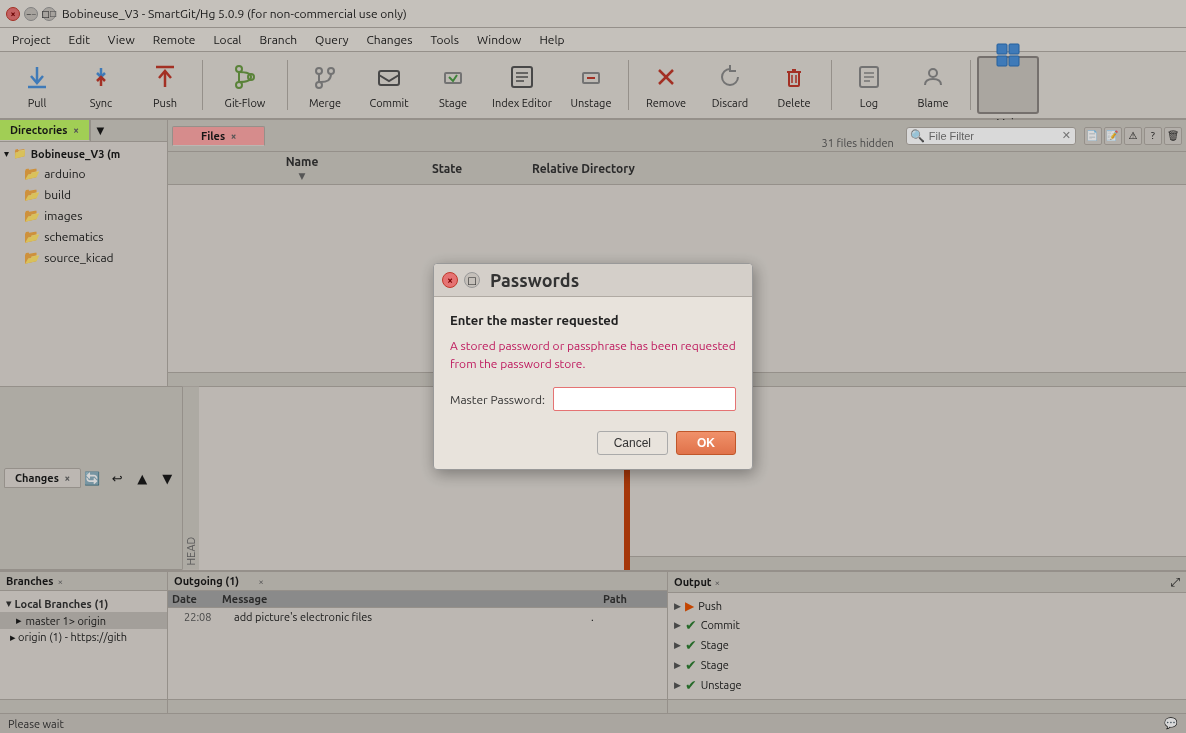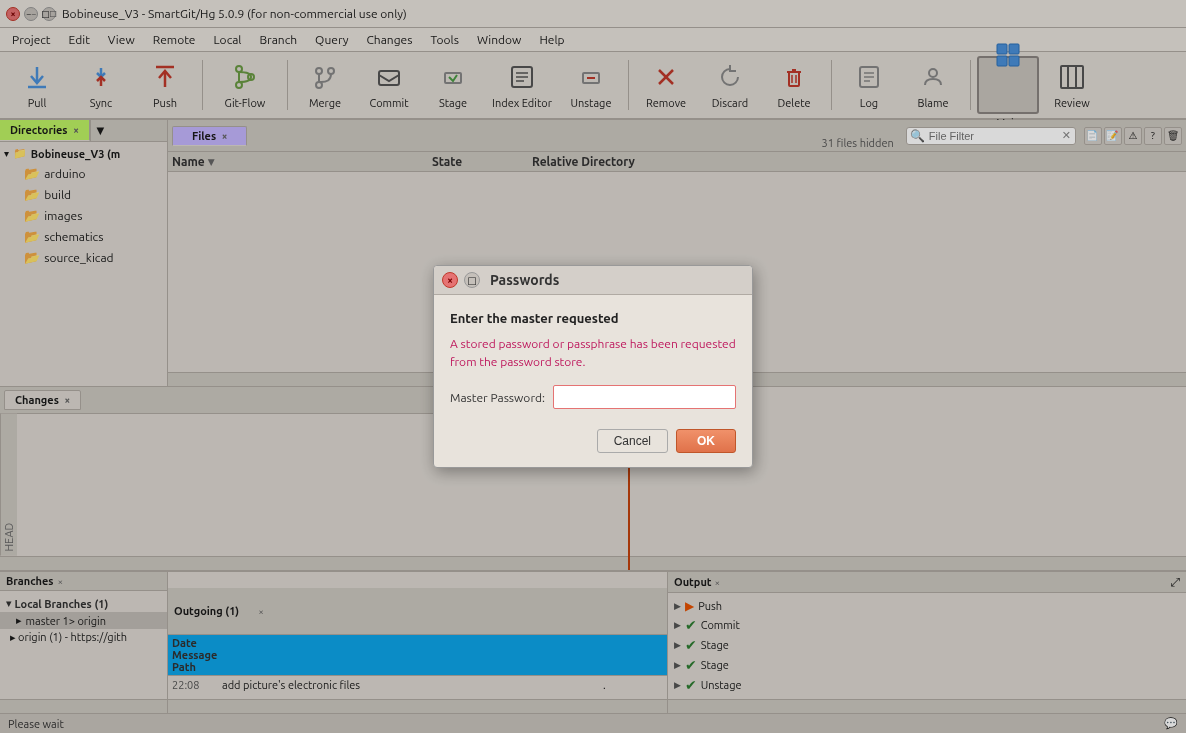--- a/index.html
+++ b/index.html
@@ -175,22 +175,22 @@
     }
     .file-panel-header {
       display: flex;
       align-items: center;
       background: #ccc8c0;
       border-bottom: 1px solid #b0aaa3;
       padding: 2px 4px;
       gap: 4px;
     }
     .files-tab {
-      padding: 3px 19px;
-      background: #c4b5fd;
+      padding: 3px 28px;
+      background: #fca5a5;
       border: 1px solid #b0aaa3;
       border-bottom: 1px solid #ddd8d2;
       font-size: 11px;
       font-weight: bold;
       cursor: pointer;
       border-radius: 2px 2px 0 0;
     }
     .files-hidden-info {
       margin-left: auto;
       font-size: 11px;
@@ -234,21 +234,21 @@
       padding: 3px 4px;
     }
     .col-header {
       font-size: 12px;
       font-weight: bold;
       color: #333;
       display: flex;
       align-items: center;
       gap: 3px;
     }
-    .col-name { width: 260px; }
+    .col-name { width: 260px; flex-direction: column; }
     .col-state { width: 100px; }
     .col-reldir { flex: 1; }
     .sort-arrow { font-size: 9px; color: #666; }
     .file-list-area {
       flex: 1;
       overflow-y: auto;
       background: #ddd8d2;
     }
     .hscroll-bar {
       height: 14px;
@@ -260,22 +260,21 @@
 
     
     .changes-panel {
       display: flex;
       height: 200px;
       border-bottom: 2px solid #b0aaa3;
     }
     .changes-sidebar {
       width: 630px;
       display: flex;
-      flex-direction: column;
-      border-right: 2px solid #c2410c;
+      border-right: 6px solid #c2410c;
     }
     .changes-header {
       display: flex;
       align-items: center;
       background: #ccc8c0;
       border-bottom: 1px solid #b0aaa3;
       padding: 2px 4px;
     }
     .changes-tab {
       padding: 3px 10px;
@@ -381,45 +380,43 @@
     .outgoing-panel {
       width: 500px;
       background: #ddd8d2;
       border-right: 1px solid #b0aaa3;
       display: flex;
       flex-direction: column;
     }
     .outgoing-header {
       background: #ccc8c0;
       border-bottom: 1px solid #b0aaa3;
-      padding: 17px 6px;
+      padding: 3px 6px;
       display: flex;
       align-items: center;
       gap: 16px;
-      margin-top: 16px;
     }
     .outgoing-tab { font-size: 11px; font-weight: bold; cursor: pointer; }
     .outgoing-col-headers {
       display: flex;
-      background: #0ea5e9;
+      background: #a3a3a3;
       border-bottom: 1px solid #b0aaa3;
       padding: 2px 4px;
-      flex-direction: column;
     }
     .out-col { font-size: 11px; font-weight: bold; color: #333; }
     .out-col-date { width: 50px; }
     .out-col-msg { flex: 1; }
     .out-col-path { width: 60px; }
     .outgoing-list {
       flex: 1;
       overflow-y: auto;
     }
     .out-row {
       display: flex;
-      padding: 3px 4px;
+      padding: 3px 16px;
       font-size: 11px;
       cursor: pointer;
     }
     .out-date { width: 50px; color: #555; }
     .out-msg { flex: 1; }
     .out-path { width: 60px; }
 
     
     .output-panel {
       flex: 1;
@@ -508,21 +505,21 @@
     .dialog-min-btn {
       width: 16px; height: 16px;
       background: #c5c0ba;
       border: 1px solid #999;
       border-radius: 50%;
       cursor: pointer;
       display: flex; align-items: center; justify-content: center;
       font-size: 10px;
     }
     .dialog-title-text {
-      font-size: 14px;
+      font-size: 18px;
       font-weight: bold;
       color: #333;
       margin-left: 4px;
     }
     .dialog-body {
       padding: 16px 16px 12px 16px;
       flex: 1;
       display: flex;
       flex-direction: column;
       gap: 10px;
@@ -781,29 +778,20 @@
       <svg width="28" height="28" viewBox="0 0 28 28">
           <rect x="3" y="3" width="10" height="10" rx="1" fill="#4a90d9" stroke="#2a70b9" stroke-width="1"></rect>
           <rect x="15" y="3" width="10" height="10" rx="1" fill="#4a90d9" stroke="#2a70b9" stroke-width="1"></rect>
           <rect x="3" y="15" width="10" height="10" rx="1" fill="#4a90d9" stroke="#2a70b9" stroke-width="1"></rect>
           <rect x="15" y="15" width="10" height="10" rx="1" fill="#4a90d9" stroke="#2a70b9" stroke-width="1"></rect>
         </svg>
     </div>
     <span class="tool-label">Main</span>
   </div>
 
-  <div class="tool-btn">
-    <div class="tool-icon">
-      <svg width="28" height="28" viewBox="0 0 28 28">
-          <rect x="3" y="3" width="15" height="22" rx="1" fill="none" stroke="#555" stroke-width="2"></rect>
-          <rect x="10" y="3" width="15" height="22" rx="1" fill="none" stroke="#555" stroke-width="2"></rect>
-        </svg>
-    </div>
-    <span class="tool-label">Review</span>
-  </div>
 </div>
 
 <div style="display:flex; flex-direction:column; height: calc(733px - 28px - 24px - 68px - 20px);">
 
   <div class="top-panels-row">
 
     <div class="sidebar">
       <div class="panel-tabs">
         <div class="panel-tab active">
           <span>Directories</span>

